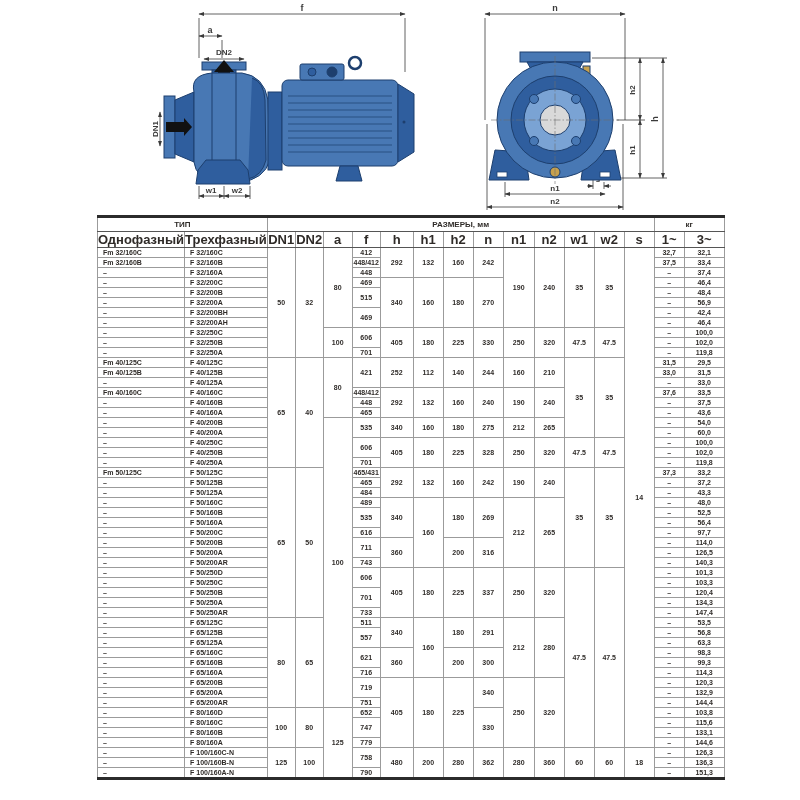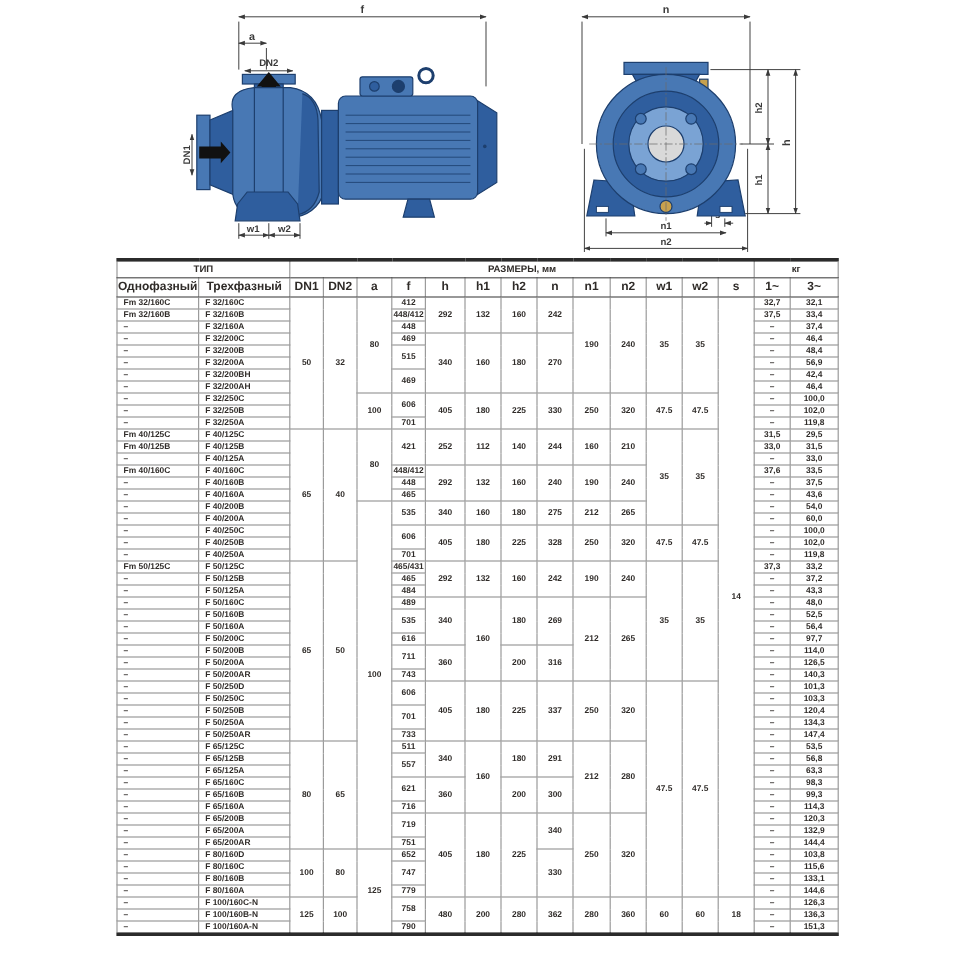--- a/index.html
+++ b/index.html
@@ -7,21 +7,21 @@
   .page{position:absolute;inset:0;background:#fff;}
   svg text{font-family:"Liberation Sans",sans-serif;font-weight:bold;fill:#3a3a3a;}
   .svg-left{position:absolute;left:152px;top:0;}
   .svg-right{position:absolute;left:435px;top:0;}
 
   table.spec{position:absolute;left:97px;top:215px;border-collapse:collapse;table-layout:fixed;
     border:1px solid #555;border-top:3px solid #2b2b2b;border-bottom:3px solid #2b2b2b;}
   table.spec th,table.spec td{border:1px solid #9b9b9b;padding:0;margin:0;
     font-weight:bold;text-align:center;vertical-align:middle;line-height:1;
     white-space:nowrap;overflow:hidden;}
-  table.spec thead th{font-size:10px;height:15px;border-bottom:1.5px solid #555;}
+  table.spec thead th{font-size:13px;height:15px;border-bottom:1.5px solid #555;}
   table.spec thead tr.grp th{font-size:8px;height:13px;border-bottom:1px solid #555;}
   table.spec td{font-size:7px;height:9px;}
   table.spec td.lft{text-align:left;padding-left:5px;}
   table.spec col.c-one{width:68px}  table.spec col.c-three{width:76px}
   table.spec col.c-dn{width:28px}   table.spec col.c-a{width:29px}
   table.spec col.c-f{width:28px}    table.spec col.c-h{width:33px}
   table.spec col.c-m{width:30px}    table.spec col.c-n1{width:31px}
   table.spec col.c-kg1{width:30px}  table.spec col.c-kg3{width:40px}
 </style>
 </head>

